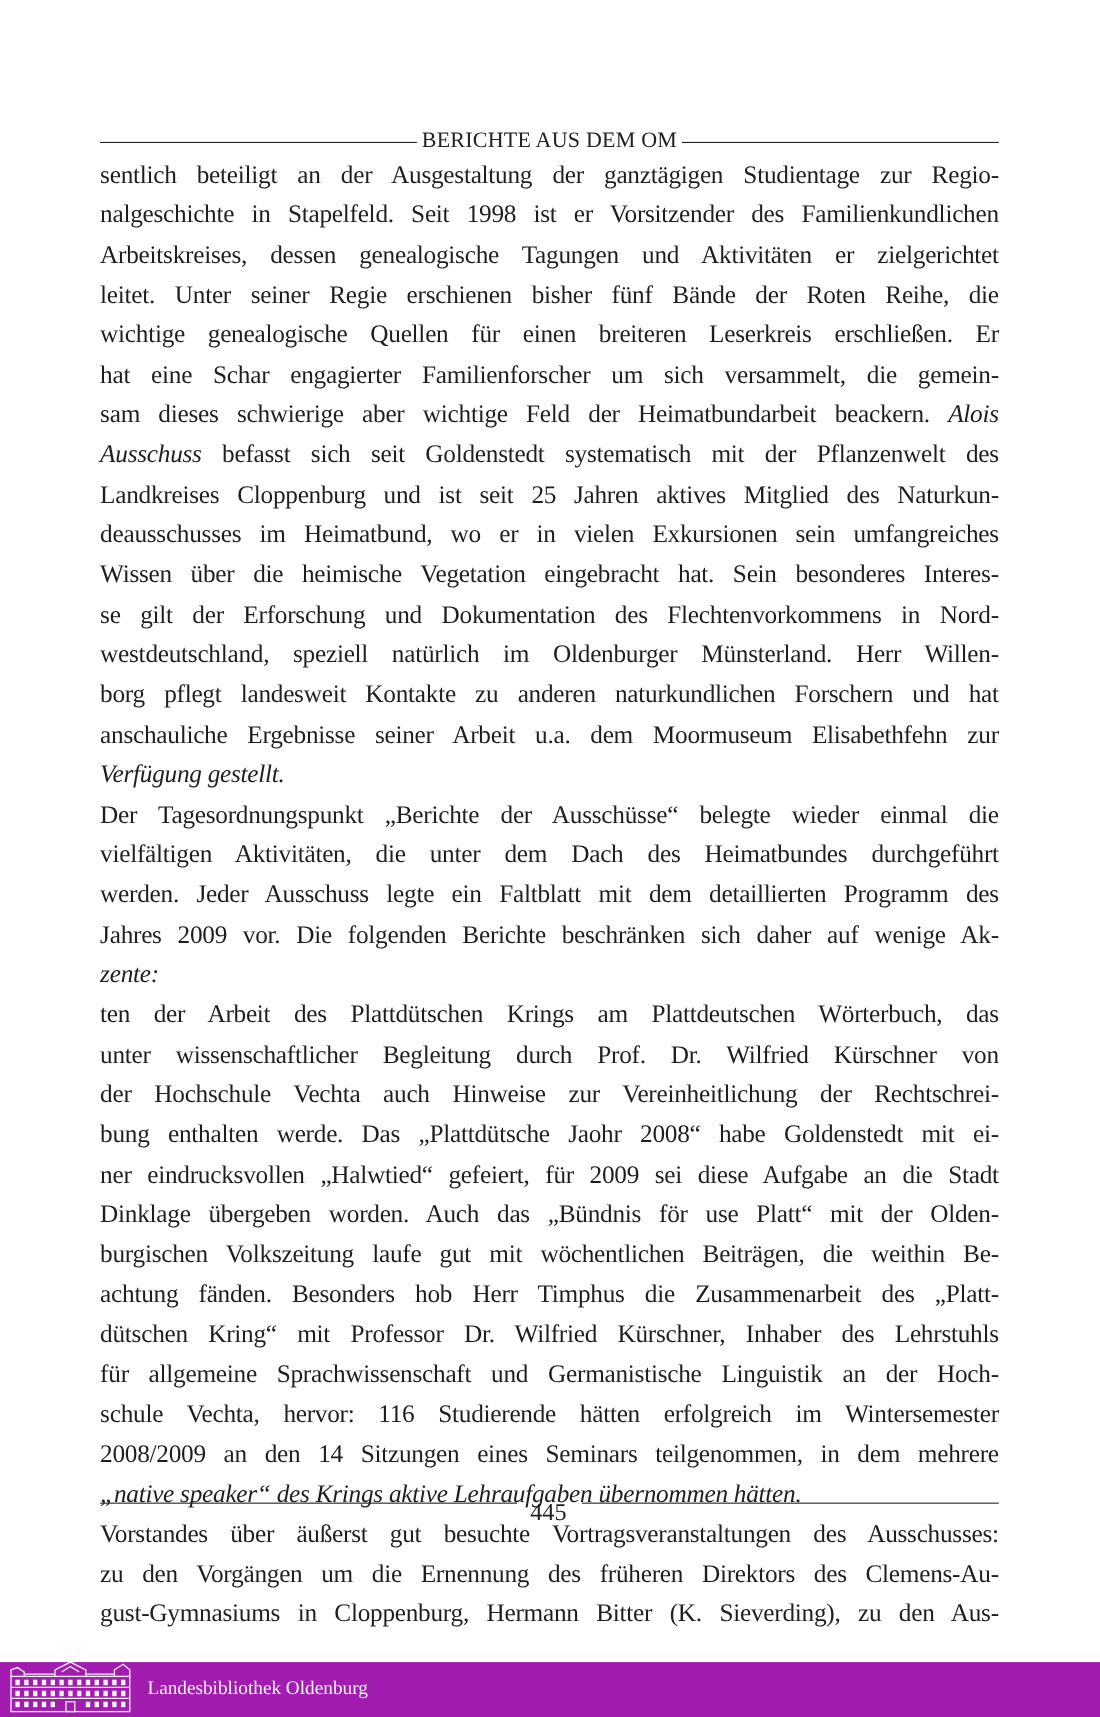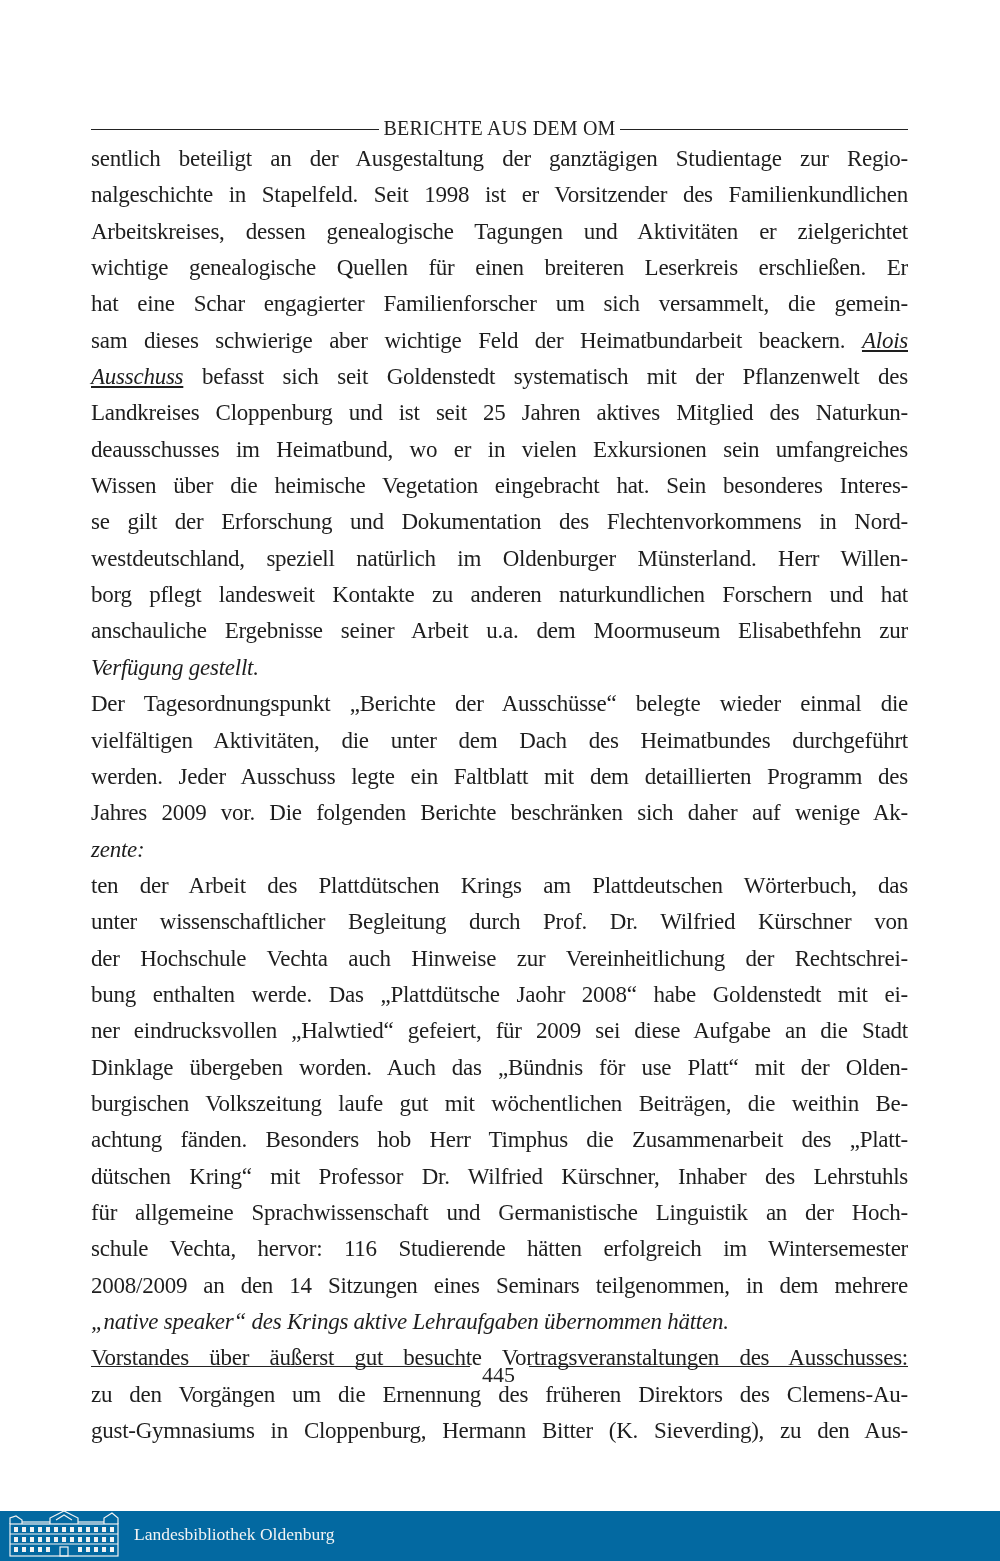--- a/index.html
+++ b/index.html
@@ -53,21 +53,20 @@
       text-align: justify;
       text-align-last: justify;
       letter-spacing: -0.25px;
     }
     .line.last {
       text-align-last: left;
       font-style: italic;
     }
     .line i {
       font-style: italic;
-      text-decoration: underline;
     }
     .folio {
       position: absolute;
       left: 91px;
       top: 1362px;
       width: 817px;
       height: 30px;
       display: flex;
       align-items: flex-start;
       font-family: Liberation Serif, serif;
@@ -82,21 +81,21 @@
       font-size: 22px;
       padding: 0 14px 0 12px;
       color: #222;
     }
     .footer-bar {
       position: absolute;
       left: 0;
       top: 1511px;
       width: 1000px;
       height: 50px;
-      background: #0369a1;
+      background: #a21caf;
       display: flex;
       align-items: center;
     }
     .footer-logo {
       width: 118px;
       height: 48px;
       margin-left: 6px;
       margin-top: -4px;
     }
     .footer-label {
@@ -112,20 +111,21 @@
 <div class="running-head">
   <span class="rule"></span>
   <span class="title">BERICHTE AUS DEM OM</span>
   <span class="rule"></span>
 </div>
 
 <div class="body-text" id="body-text">
     <div class="line"><span>sentlich beteiligt an der Ausgestaltung der ganztägigen Studientage zur Regio-</span></div>
     <div class="line"><span>nalgeschichte in Stapelfeld. Seit 1998 ist er Vorsitzender des Familienkundlichen</span></div>
     <div class="line"><span>Arbeitskreises, dessen genealogische Tagungen und Aktivitäten er zielgerichtet</span></div>
+    <div class="line"><span>leitet. Unter seiner Regie erschienen bisher fünf Bände der Roten Reihe, die</span></div>
     <div class="line"><span>wichtige genealogische Quellen für einen breiteren Leserkreis erschließen. Er</span></div>
     <div class="line"><span>hat eine Schar engagierter Familienforscher um sich versammelt, die gemein-</span></div>
     <div class="line"><span>sam dieses schwierige aber wichtige Feld der Heimatbundarbeit beackern. </span><i>Alois</i></div>
     <div class="line"><i>Ausschuss</i><span> befasst sich seit Goldenstedt systematisch mit der Pflanzenwelt des</span></div>
     <div class="line"><span>Landkreises Cloppenburg und ist seit 25 Jahren aktives Mitglied des Naturkun-</span></div>
     <div class="line"><span>deausschusses im Heimatbund, wo er in vielen Exkursionen sein umfangreiches</span></div>
     <div class="line"><span>Wissen über die heimische Vegetation eingebracht hat. Sein besonderes Interes-</span></div>
     <div class="line"><span>se gilt der Erforschung und Dokumentation des Flechtenvorkommens in Nord-</span></div>
     <div class="line"><span>westdeutschland, speziell natürlich im Oldenburger Münsterland. Herr Willen-</span></div>
     <div class="line"><span>borg pflegt landesweit Kontakte zu anderen naturkundlichen Forschern und hat</span></div>

